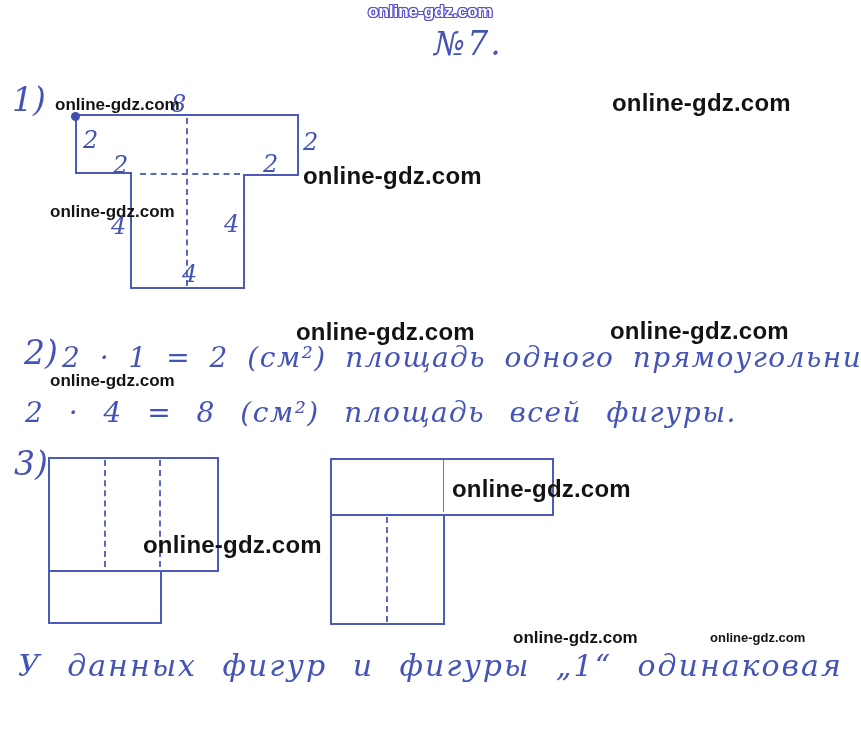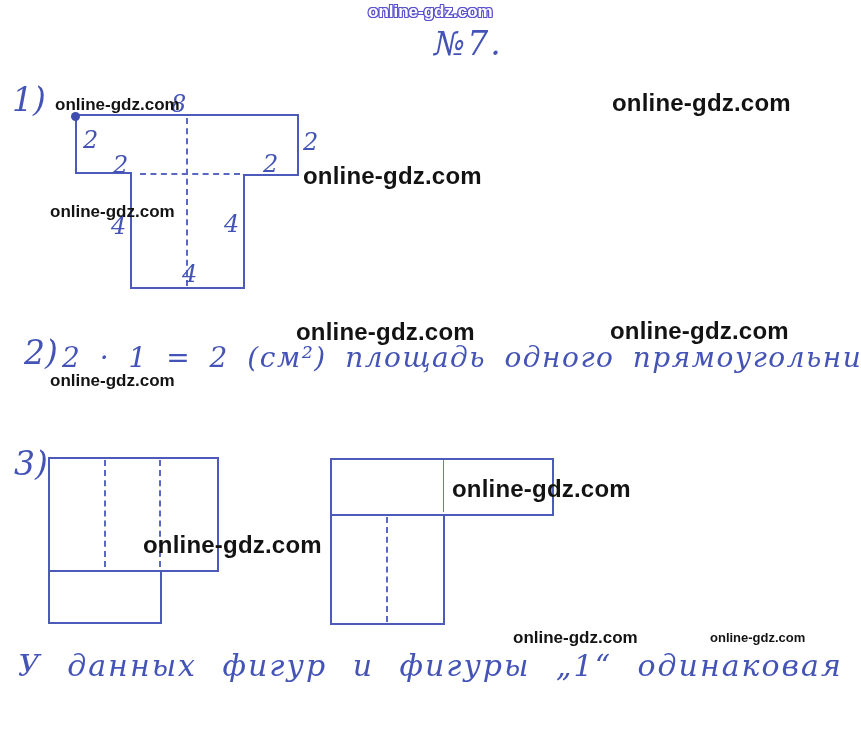--- a/index.html
+++ b/index.html
@@ -100,20 +100,21 @@
   <div class="hand hand-dim" style="left:83px;top:126px;">2</div>
   <div class="hand hand-dim" style="left:113px;top:151px;">2</div>
   <div class="hand hand-dim" style="left:303px;top:128px;">2</div>
   <div class="hand hand-dim" style="left:263px;top:150px;">2</div>
   <div class="hand hand-dim" style="left:111px;top:212px;">4</div>
   <div class="hand hand-dim" style="left:224px;top:210px;">4</div>
   <div class="hand hand-dim" style="left:182px;top:260px;">4</div>
 
   <div class="hand hand-num" style="left:24px;top:333px;">2)</div>
   <div class="hand hand-line1" style="left:62px;top:341px;">2 · 1 = 2 (см²) площадь одного прямоугольника.</div>
+  <div class="hand hand-line2" style="left:25px;top:396px;">2 · 4 = 8 (см²) площадь всей фигуры.</div>
 
   <div class="hand hand-num" style="left:14px;top:444px;">3)</div>
 
   <div class="ln rect-solid" style="left:48px;top:457px;width:167px;height:111px;"></div>
   <div class="ln v-dash" style="left:104px;top:460px;height:107px;"></div>
   <div class="ln v-dash" style="left:159px;top:460px;height:107px;"></div>
   <div class="ln rect-open-top" style="left:48px;top:570px;width:110px;height:52px;"></div>
 
   <div class="ln rect-solid" style="left:330px;top:458px;width:220px;height:54px;"></div>
   <div class="ln v-thin" style="left:443px;top:460px;height:52px;"></div>

